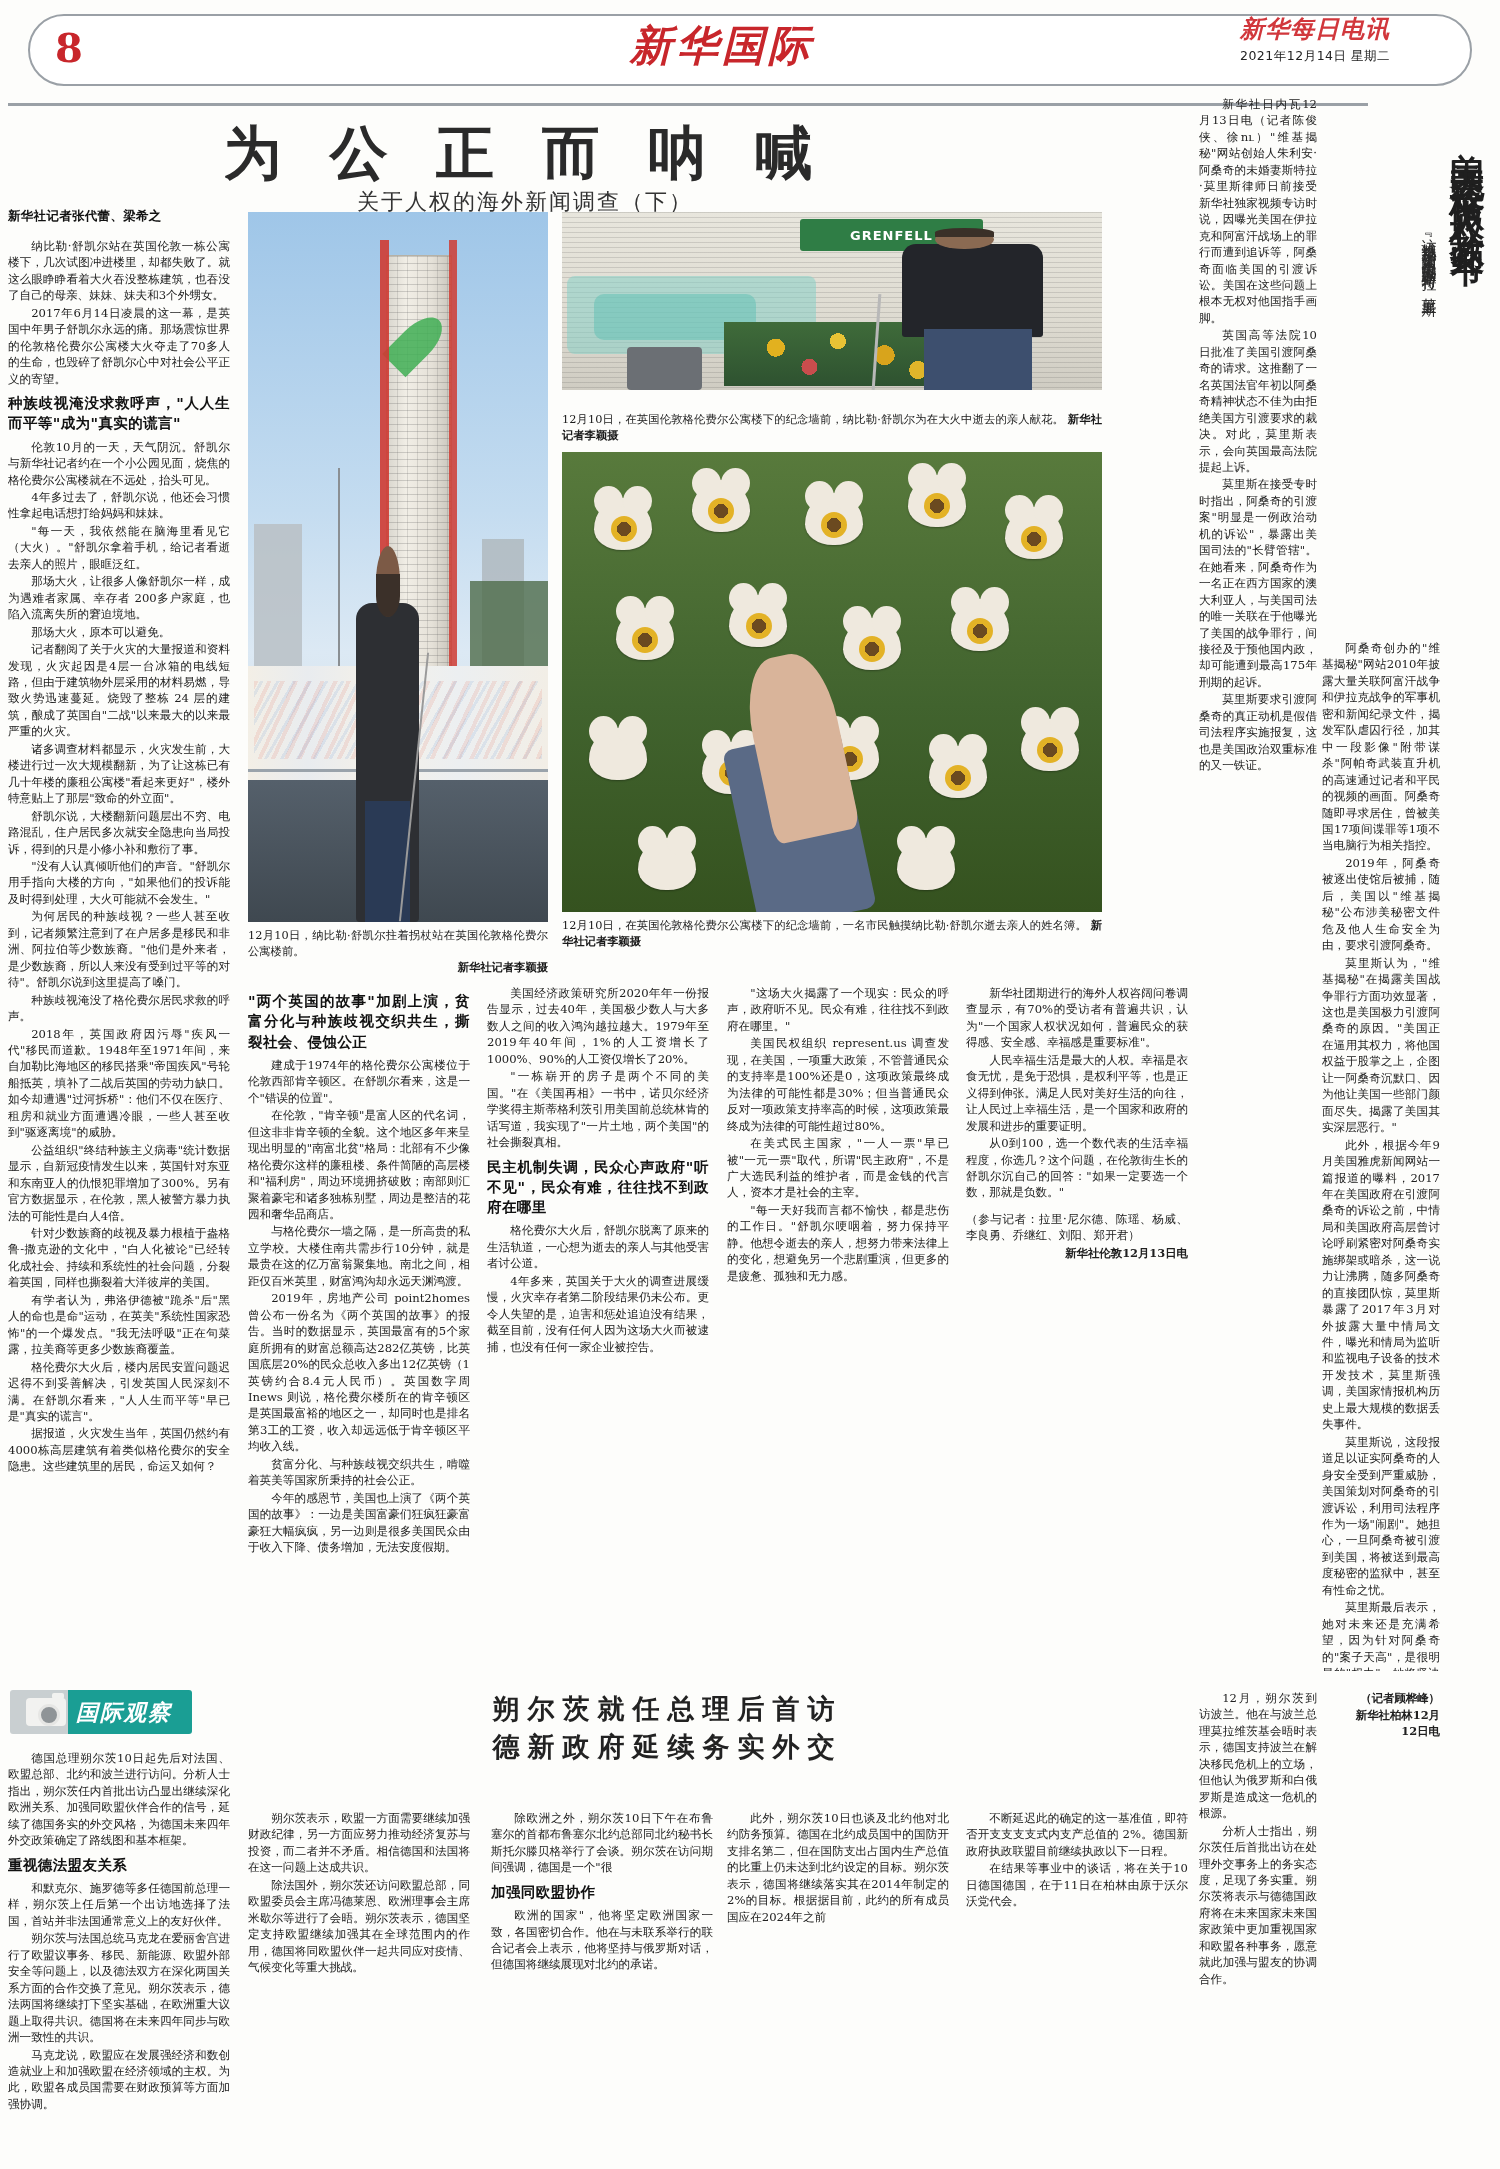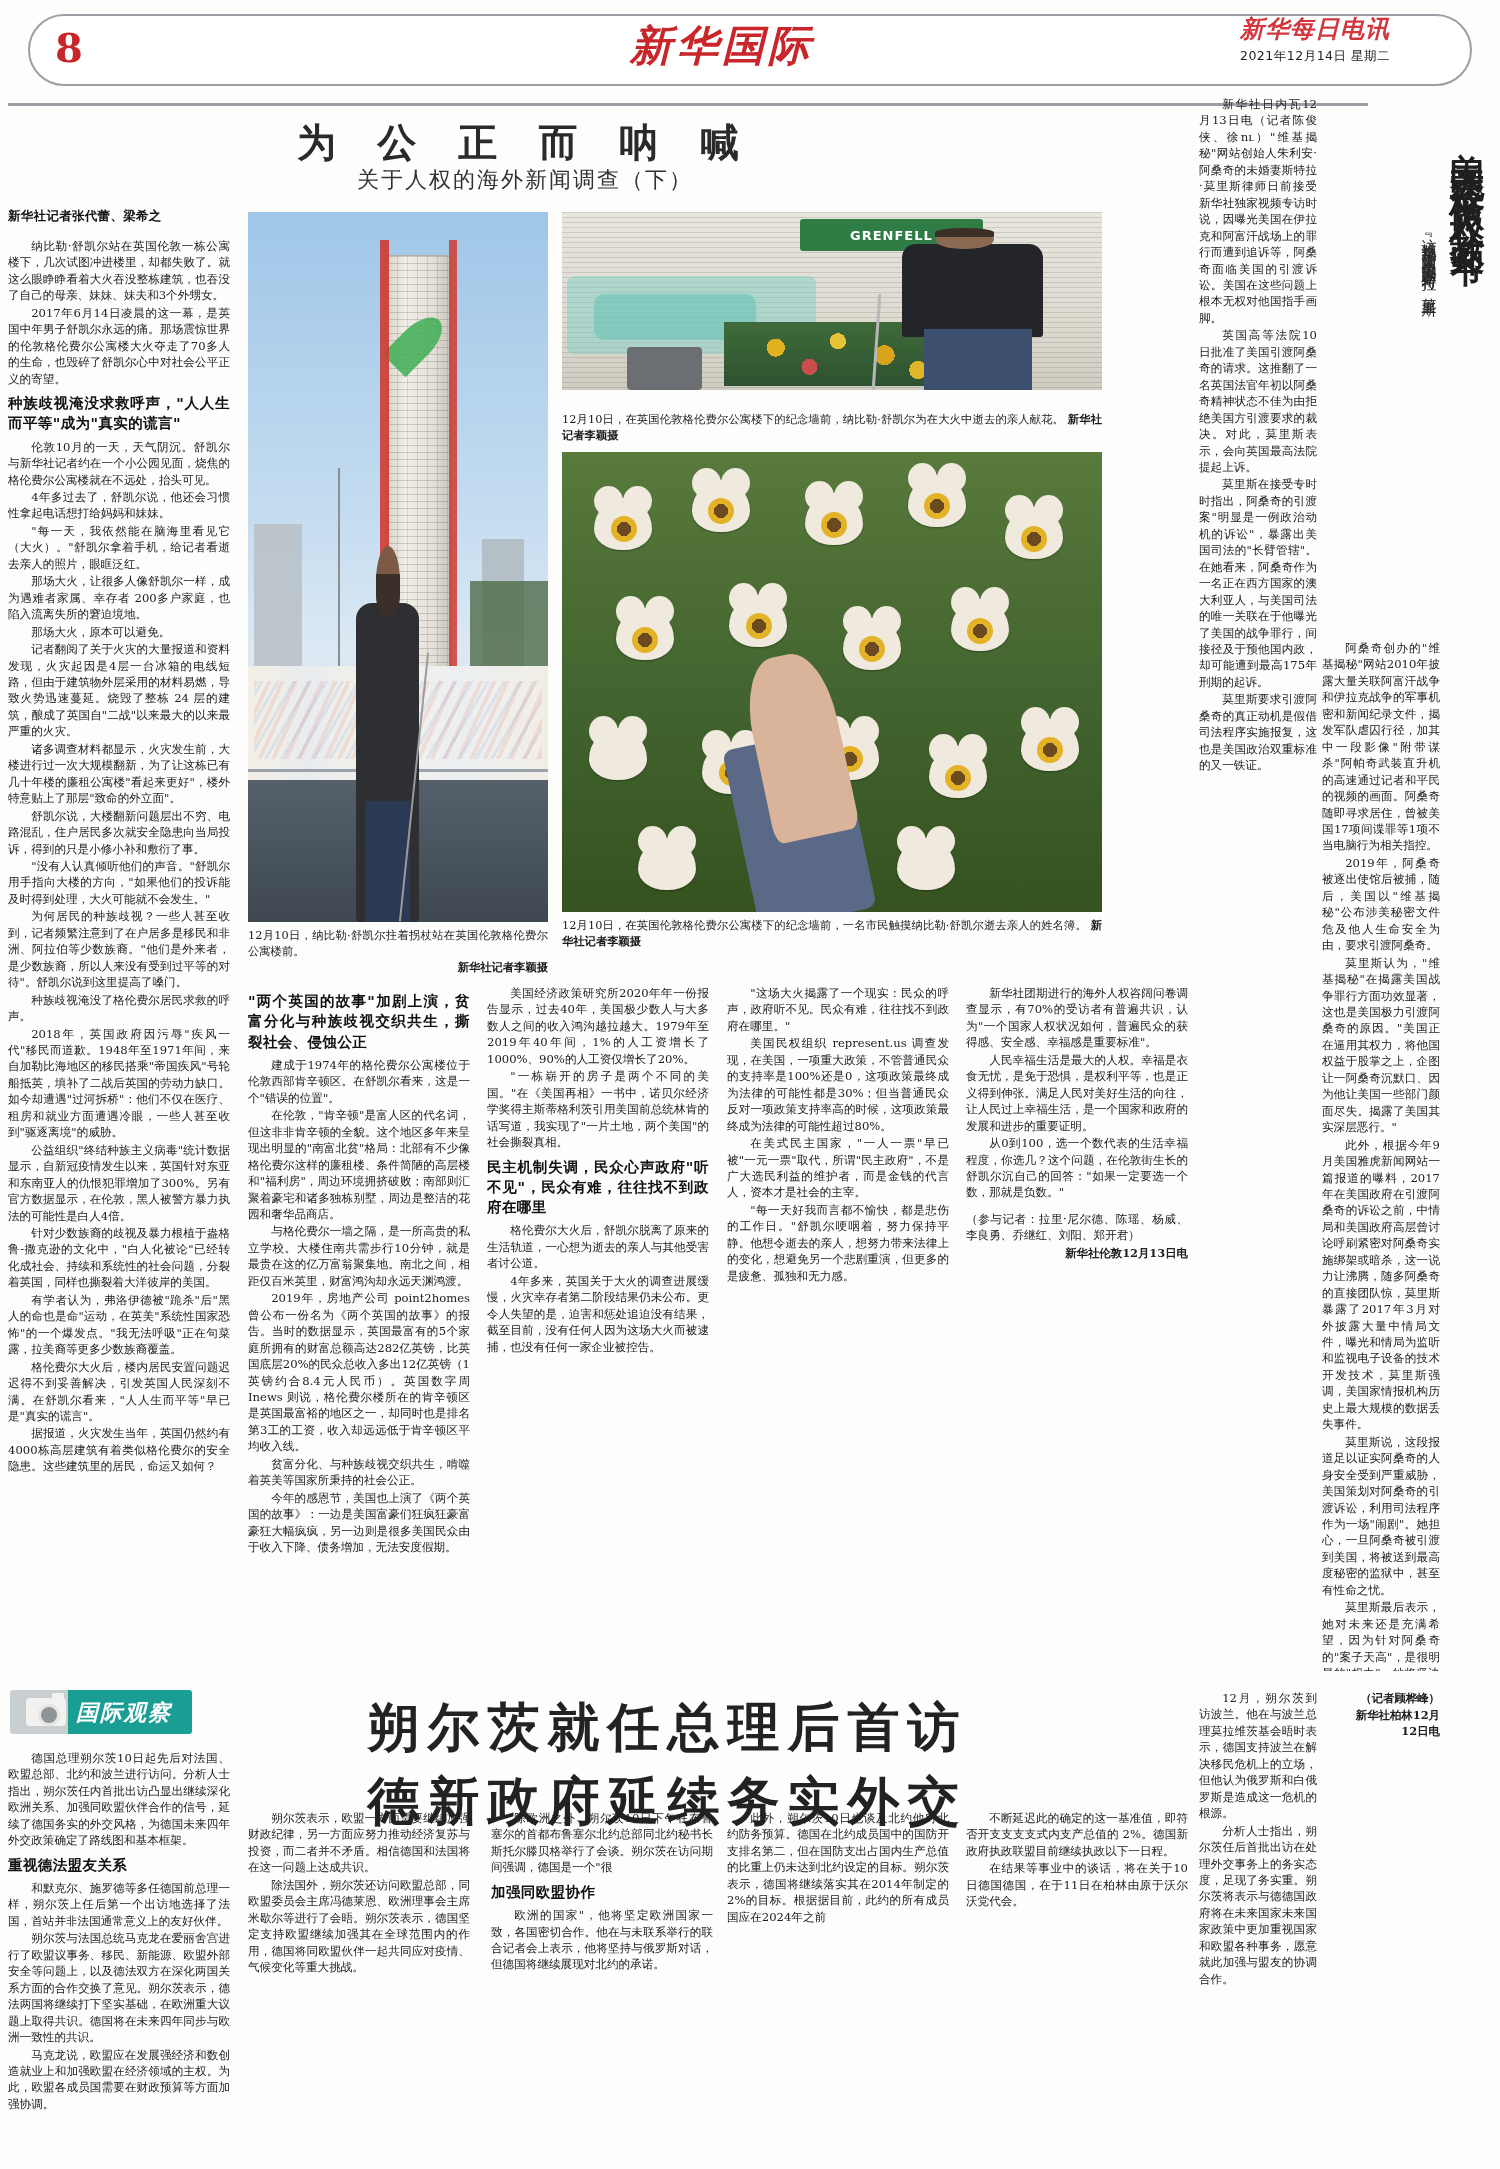--- a/index.html
+++ b/index.html
@@ -47,21 +47,21 @@
     position: absolute; left: 8px; top: 103px; width: 1360px; height: 3px;
     background: #9aa0a6;
   }
 
   
   .headline-wrap {
     position: absolute; left: 195px; top: 120px; width: 660px; text-align: center;
   }
   .headline {
     font-family: "DejaVu Serif", "Liberation Serif", serif;
-    font-size: 39px; font-weight: bold; letter-spacing: 14px;
+    font-size: 58px; font-weight: bold; letter-spacing: 14px;
     color: #2a2a2a; line-height: 1.15;
   }
   .subheadline {
     margin-top: 0;
     font-family: "DejaVu Sans", "Liberation Sans", sans-serif;
     font-size: 22px; color: #333; letter-spacing: 2px;
   }
 
   .byline {
     position: absolute; left: 8px; top: 208px; width: 222px;
@@ -197,21 +197,21 @@
     position: absolute; left: 66px; top: 8px;
     font-family: "DejaVu Serif", "Liberation Serif", serif;
     font-size: 22px; font-weight: bold; color: #fff; letter-spacing: 2px;
     font-style: italic;
   }
 
   
   .bottom-head {
     position: absolute; left: 245px; top: 1690px; width: 845px; text-align: center;
     font-family: "DejaVu Serif", "Liberation Serif", serif;
-    font-size: 52px; font-weight: bold; letter-spacing: 8px; color: #222;
+    font-size: 27px; font-weight: bold; letter-spacing: 8px; color: #222;
     line-height: 1.42;
   }
 </style>
 </head>
 <body>
 
 <div class="page">
 
   <div class="masthead"></div>
   <div class="page-number">8</div>

